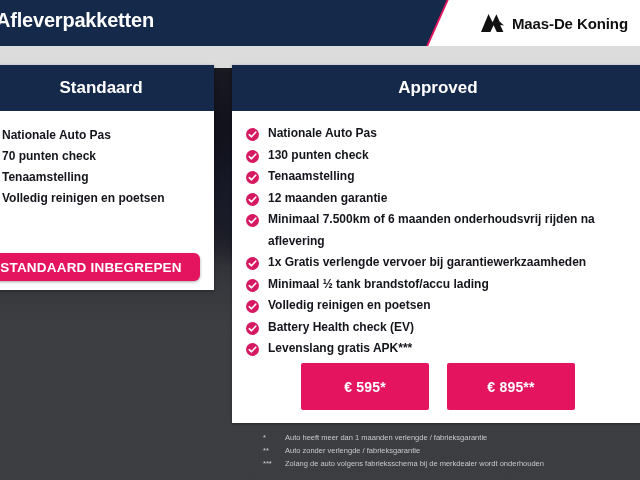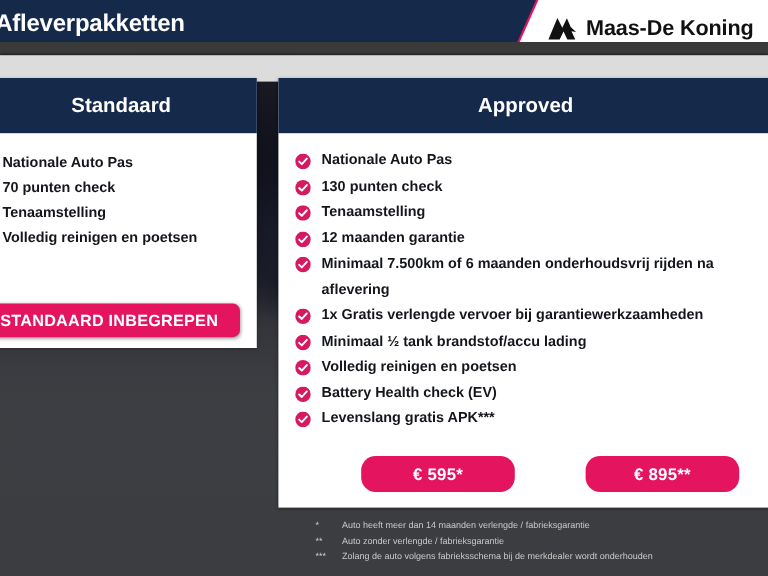--- a/index.html
+++ b/index.html
@@ -35,21 +35,21 @@
     position: absolute;
     left: 0; top: 250px;
     width: 640px; height: 230px;
     background: linear-gradient(180deg, rgba(58,59,63,0.0) 0%, rgba(62,63,67,0.85) 35%, rgba(60,61,65,1) 100%);
   }
 
   
   #header {
     position: absolute;
     left: 0; top: 0;
-    width: 640px; height: 35px;
+    width: 640px; height: 46px;
     background: #ffffff;
     overflow: hidden;
   }
   #header-navy {
     position: absolute;
     left: 0; top: 0;
     width: 400px; height: 46px;
     background: #15294b;
   }
   #header-navy-slant {
@@ -78,21 +78,21 @@
   #brand {
     position: absolute;
     right: 12px; top: 13px;
     display: flex;
     align-items: center;
     gap: 7px;
   }
   #brand-mark { display: block; }
   #brand-name {
     color: #111111;
-    font-size: 18px;
+    font-size: 15px;
     font-weight: bold;
     letter-spacing: -0.1px;
     white-space: nowrap;
   }
 
   
   #gray-band {
     position: absolute;
     left: 0; top: 46px;
     width: 640px; height: 22px;
@@ -185,31 +185,30 @@
   
   #price-row {
     position: absolute;
     left: 0; bottom: 13px;
     width: 412px;
     display: flex;
     justify-content: center;
     gap: 18px;
   }
   .price-btn {
-    width: 128px; height: 30px;
+    width: 128px; height: 47px;
     background: #e5145f;
     border: none;
-    border-radius: 12px;
+    border-radius: 2px;
     color: #ffffff;
     font-family: "Liberation Sans", sans-serif;
     font-size: 14px;
     font-weight: bold;
     letter-spacing: 0.2px;
     cursor: pointer;
-    margin-left: 41px;
   }
 
   
   #footnotes {
     position: absolute;
     left: 263px; top: 431px;
     width: 380px;
   }
   .fn-row {
     display: flex;
@@ -362,21 +361,21 @@
 
     <div id="price-row">
       <button class="price-btn">€ 595*</button>
       <button class="price-btn">€ 895**</button>
     </div>
   </div>
 
   <div id="footnotes">
     <div class="fn-row">
       <span class="fn-mark">*</span>
-      <span>Auto heeft meer dan 14 maanden verlengde / fabrieksgarantie</span>
+      <span>Auto heeft meer dan 1 maanden verlengde / fabrieksgarantie</span>
     </div>
     <div class="fn-row">
       <span class="fn-mark">**</span>
       <span>Auto zonder verlengde / fabrieksgarantie</span>
     </div>
     <div class="fn-row">
       <span class="fn-mark">***</span>
       <span>Zolang de auto volgens fabrieksschema bij de merkdealer wordt onderhouden</span>
     </div>
   </div>

